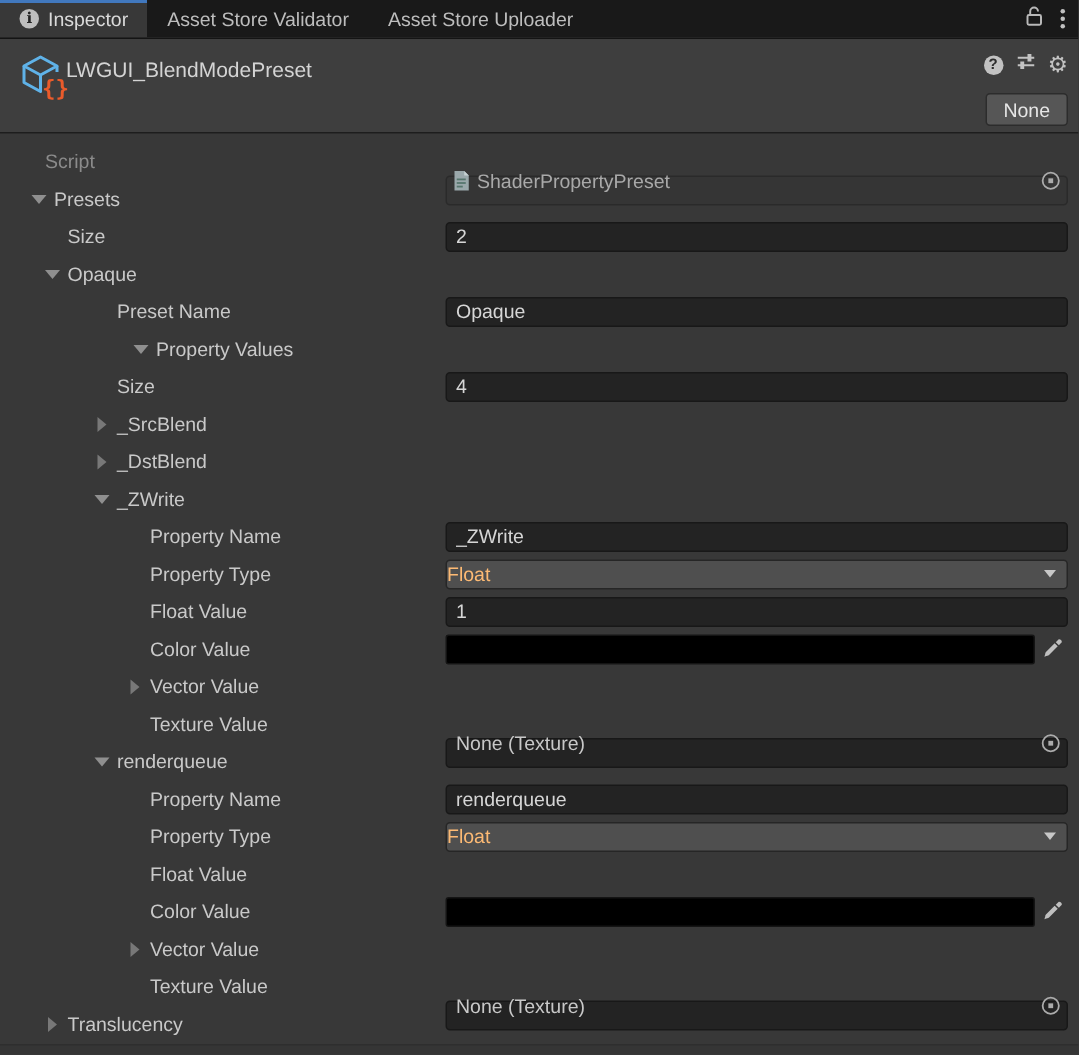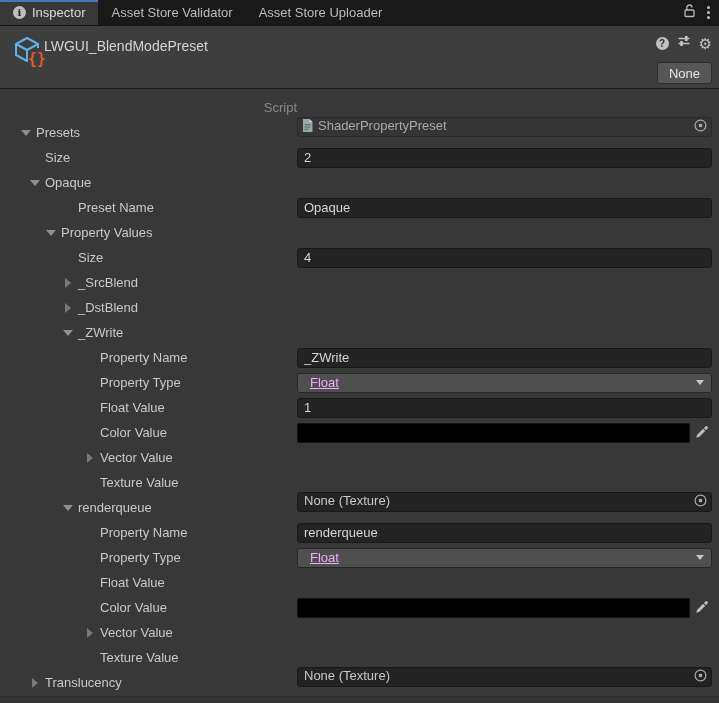--- a/index.html
+++ b/index.html
@@ -43,26 +43,26 @@
   .tri-box{width:13px;margin-right:4px;flex:none;display:flex;align-items:center;justify-content:center;}
   .tri-open{width:0;height:0;border-left:5px solid transparent;border-right:5px solid transparent;
             border-top:6px solid #8f8f8f;}
   .tri-closed{width:0;height:0;border-top:5px solid transparent;border-bottom:5px solid transparent;
               border-left:6px solid #787878;}
   .field-area{flex:1;margin-right:7px;height:25px;display:flex;align-items:center;}
   .tfield{width:100%;height:20px;background:#232323;border:1px solid #181818;border-radius:3px;
           color:#d6d6d6;font-size:13px;font-family:"Liberation Sans",sans-serif;
           padding:0 6px;outline:none;box-sizing:border-box;}
   .dropdown{width:100%;height:20px;background:#4f4f4f;border:1px solid #262626;border-radius:3px;
-            display:flex;align-items:center;padding:0 12px;box-sizing:border-box;color:#f0abfc;
-            font-size:13px;position:relative;cursor:default;text-decoration:underline;}
+            display:flex;align-items:center;padding:0 0;box-sizing:border-box;color:#fdba74;
+            font-size:13px;position:relative;cursor:default;}
   .dd-caret{position:absolute;right:7px;top:6px;width:0;height:0;border-left:4px solid transparent;
             border-right:4px solid transparent;border-top:5px solid #c8c8c8;}
   .ofield{width:100%;height:20px;background:#232323;border:1px solid #181818;border-radius:3px;
-          display:flex;align-items:flex-start;padding:0 3px 8px 6px;color:#c8c8c8;font-size:13px;
+          display:flex;align-items:flex-end;padding:0 3px 8px 6px;color:#c8c8c8;font-size:13px;
           box-sizing:border-box;cursor:default;margin-top:39px;}
   .ofield.script-field{background:#353535;border-color:#2a2a2a;color:#a9a9a9;padding-left:3px;}
   .ofield .oval{flex:1;white-space:nowrap;overflow:hidden;}
   .picker{flex:none;margin-left:4px;display:flex;align-items:center;}
   .scripticon{flex:none;margin-right:4px;display:flex;align-items:center;}
   .color-wrap{width:100%;display:flex;align-items:center;}
   .swatch{flex:1;height:20px;background:#000;border:1px solid #141414;border-radius:2px;box-sizing:border-box;}
   .eyedrop{width:22px;flex:none;display:flex;justify-content:center;align-items:center;cursor:default;}
   .footer-strip{position:absolute;left:0;right:0;bottom:0;height:6px;background:#353535;border-top:1px solid #2e2e2e;}
 </style>
@@ -118,21 +118,21 @@
       </svg>
     </span>
     <span class="gear-glyph">⚙</span>
   </span>
   <button class="open-btn">None</button>
 </div>
 
 <div class="ibody">
   <div id="rows-host">
       <div class="row">
-        <div class="lbl-cell" style="padding-left: 30px; justify-content: flex-end;">
+        <div class="lbl-cell" style="padding-left: 30px;">
           <span class="lbl dim">Script</span>
         </div>
         <div class="field-area">
           <div class="ofield script-field">
             <span class="scripticon">
               <svg width="13" height="15" viewBox="0 0 13 15">
                 <path d="M2 1 H8.5 L11.5 4 V14 H2 Z" fill="#9aa8ab"></path>
                 <path d="M8.5 1 L8.5 4 L11.5 4 Z" fill="#c7d2d4"></path>
                 <rect x="3.5" y="6" width="6" height="1.2" fill="#57766e"></rect>
                 <rect x="3.5" y="8.4" width="6" height="1.2" fill="#57766e"></rect>
@@ -177,21 +177,21 @@
       </div>
       <div class="row">
         <div class="lbl-cell" style="padding-left: 78px;">
           <span class="lbl">Preset Name</span>
         </div>
         <div class="field-area">
           <input class="tfield" type="text" value="Opaque" style="">
         </div>
       </div>
       <div class="row">
-        <div class="lbl-cell" style="padding-left: 44px;">
+        <div class="lbl-cell" style="padding-left: 68px; margin-left: 19px;">
           <span class="tri-box">
             <span class="tri-open"></span>
           </span>
           <span class="lbl">Property Values</span>
         </div>
         <div class="field-area"></div>
       </div>
       <div class="row">
         <div class="lbl-cell" style="padding-left: 78px;">
           <span class="lbl">Size</span>

